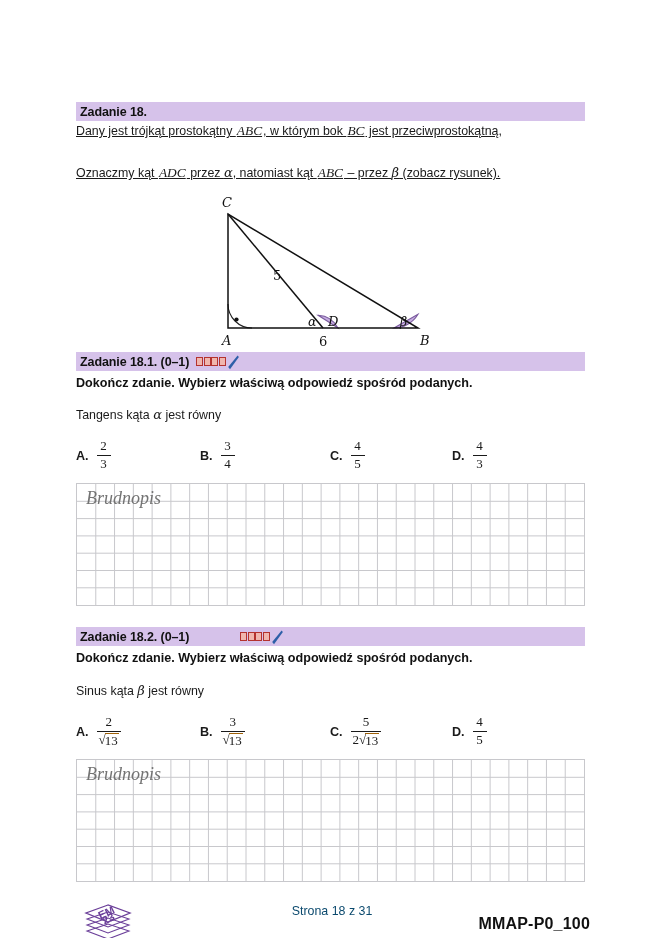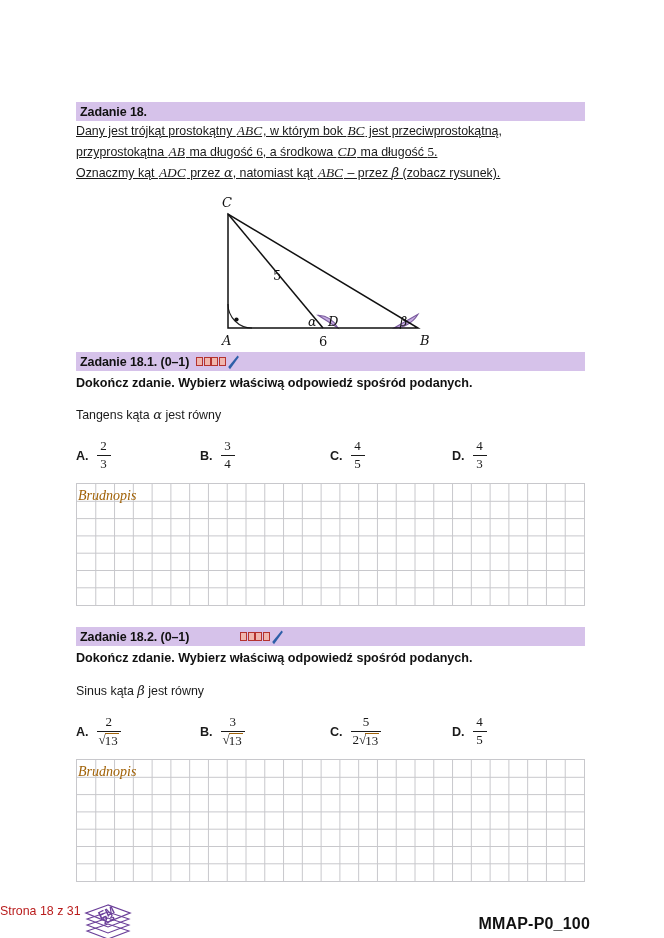--- a/index.html
+++ b/index.html
@@ -162,46 +162,46 @@
   .brud {
     position: absolute;
     left: 76px;
     width: 509px;
     border: 1px solid #c8c8cc;
     box-sizing: border-box;
     background: #fff;
   }
   .brud-label {
     position: absolute;
-    left: 78px;
+    left: 86px;
     font-family: "Liberation Serif", serif;
     font-style: italic;
-    font-size: 14px;
-    color: #a16207;
+    font-size: 18px;
+    color: #737373;
     z-index: 3;
     background: transparent;
   }
   .grid-svg { display: block; }
 
   
   .footer-logo {
     position: absolute;
     left: 80px;
     top: 866px;
     width: 56px;
     height: 50px;
   }
   .footer-center {
     position: absolute;
     top: 876px;
     left: 0;
     width: 664px;
-    text-align: left;
+    text-align: center;
     font-size: 12.4px;
-    color: #b91c1c;
+    color: #0c4a6e;
   }
   .footer-right {
     position: absolute;
     top: 887px;
     right: 74px;
     font-size: 16px;
     font-weight: bold;
     color: #111;
     letter-spacing: 0.2px;
   }
@@ -211,21 +211,20 @@
 </head>
 <body>
 
 <div class="page">
 
   <div class="task-bar" style="top:74px;">
     <span class="bar-label">Zadanie 18.</span>
   </div>
 
   <div class="para" style="left:76px; top:92px;" id="intro1"><span>Dany jest trójkąt prostokątny </span><span class="mi">ABC</span><span>, w którym bok </span><span class="mi">BC</span><span> jest przeciwprostokątną,</span></div>
-  <div class="para" style="left:76px; top:113px;" id="intro2"><span>przyprostokątna </span><span class="mi">AB</span><span> ma długość </span><span class="mn">6</span><span>, a środkowa </span><span class="mi">CD</span><span> ma długość </span><span class="mn">5</span><span>.</span></div>
   <div class="para" style="left:76px; top:134px;" id="intro3"><span>Oznaczmy kąt </span><span class="mi">ADC</span><span> przez </span><span class="gk">α</span><span>, natomiast kąt </span><span class="mi">ABC</span><span> – przez </span><span class="gk">β</span><span> (zobacz rysunek).</span></div>
 
   <div class="fig">
     <svg width="260" height="160" viewBox="0 0 260 160">
 
       <path d="M 150 138 A 24 24 0 0 0 130.2 125.3 Z" fill="#c6aee0" stroke="#7a5a9e" stroke-width="1.1"></path>
 
       <path d="M 206 138 A 28 28 0 0 0 230 124.3 Z" fill="#c6aee0" stroke="#7a5a9e" stroke-width="1.1"></path>
 
       <path d="M 40 114 A 24 24 0 0 0 64 138" fill="none" stroke="#222" stroke-width="1.15"></path>

